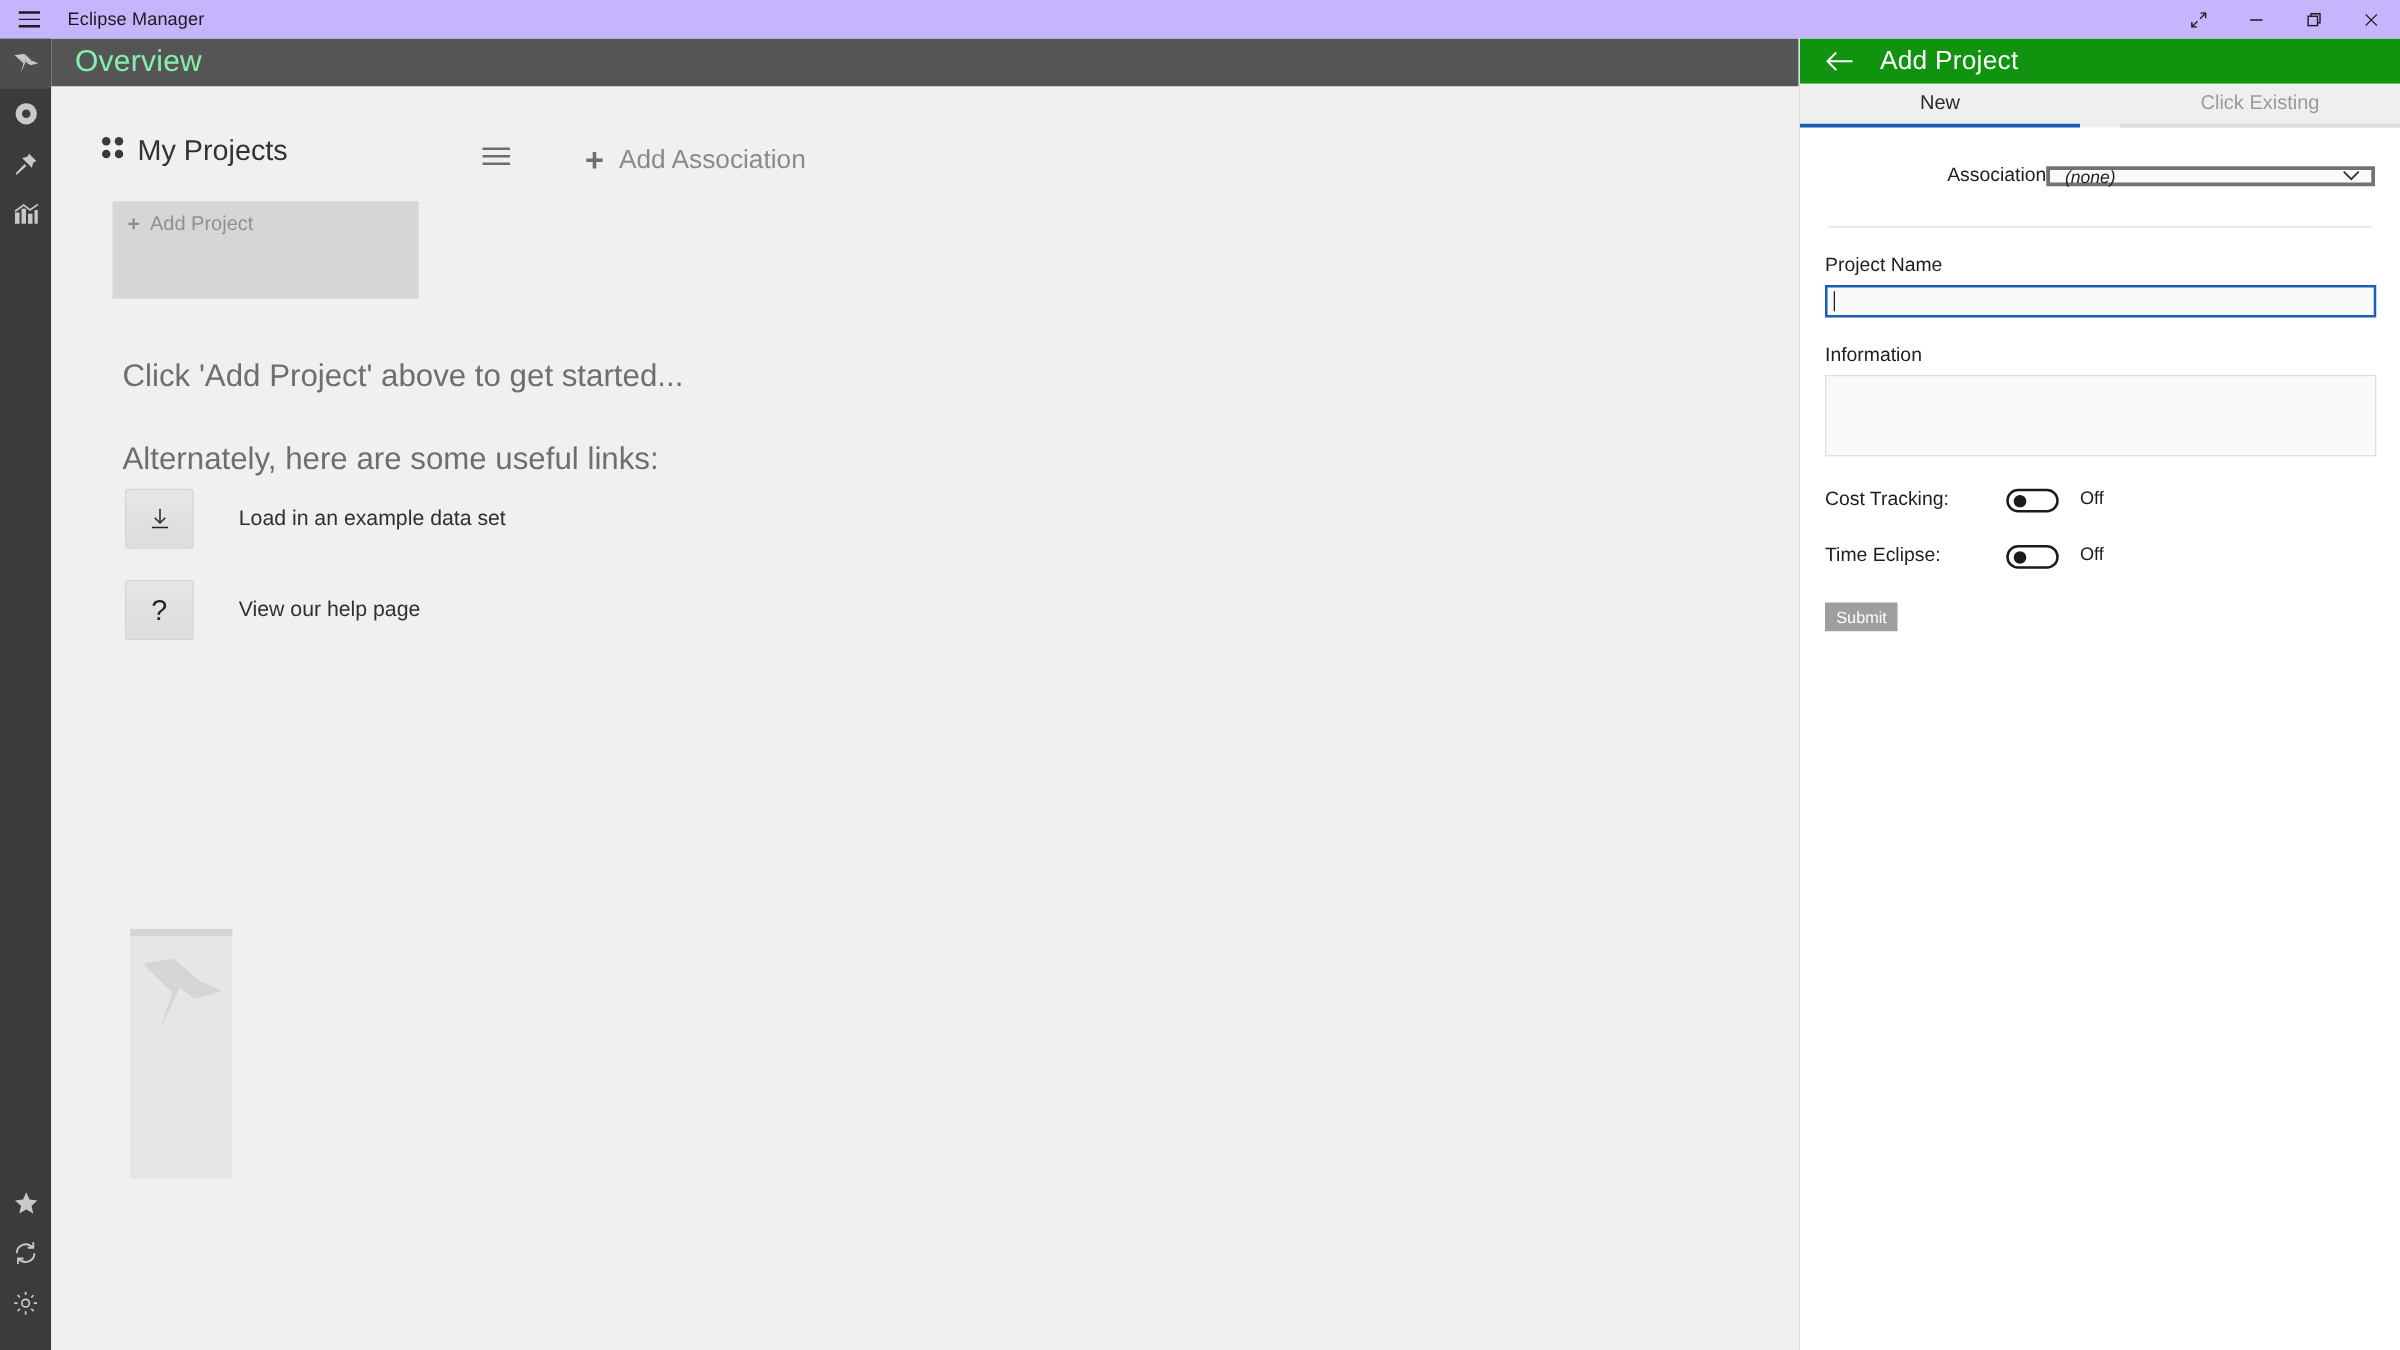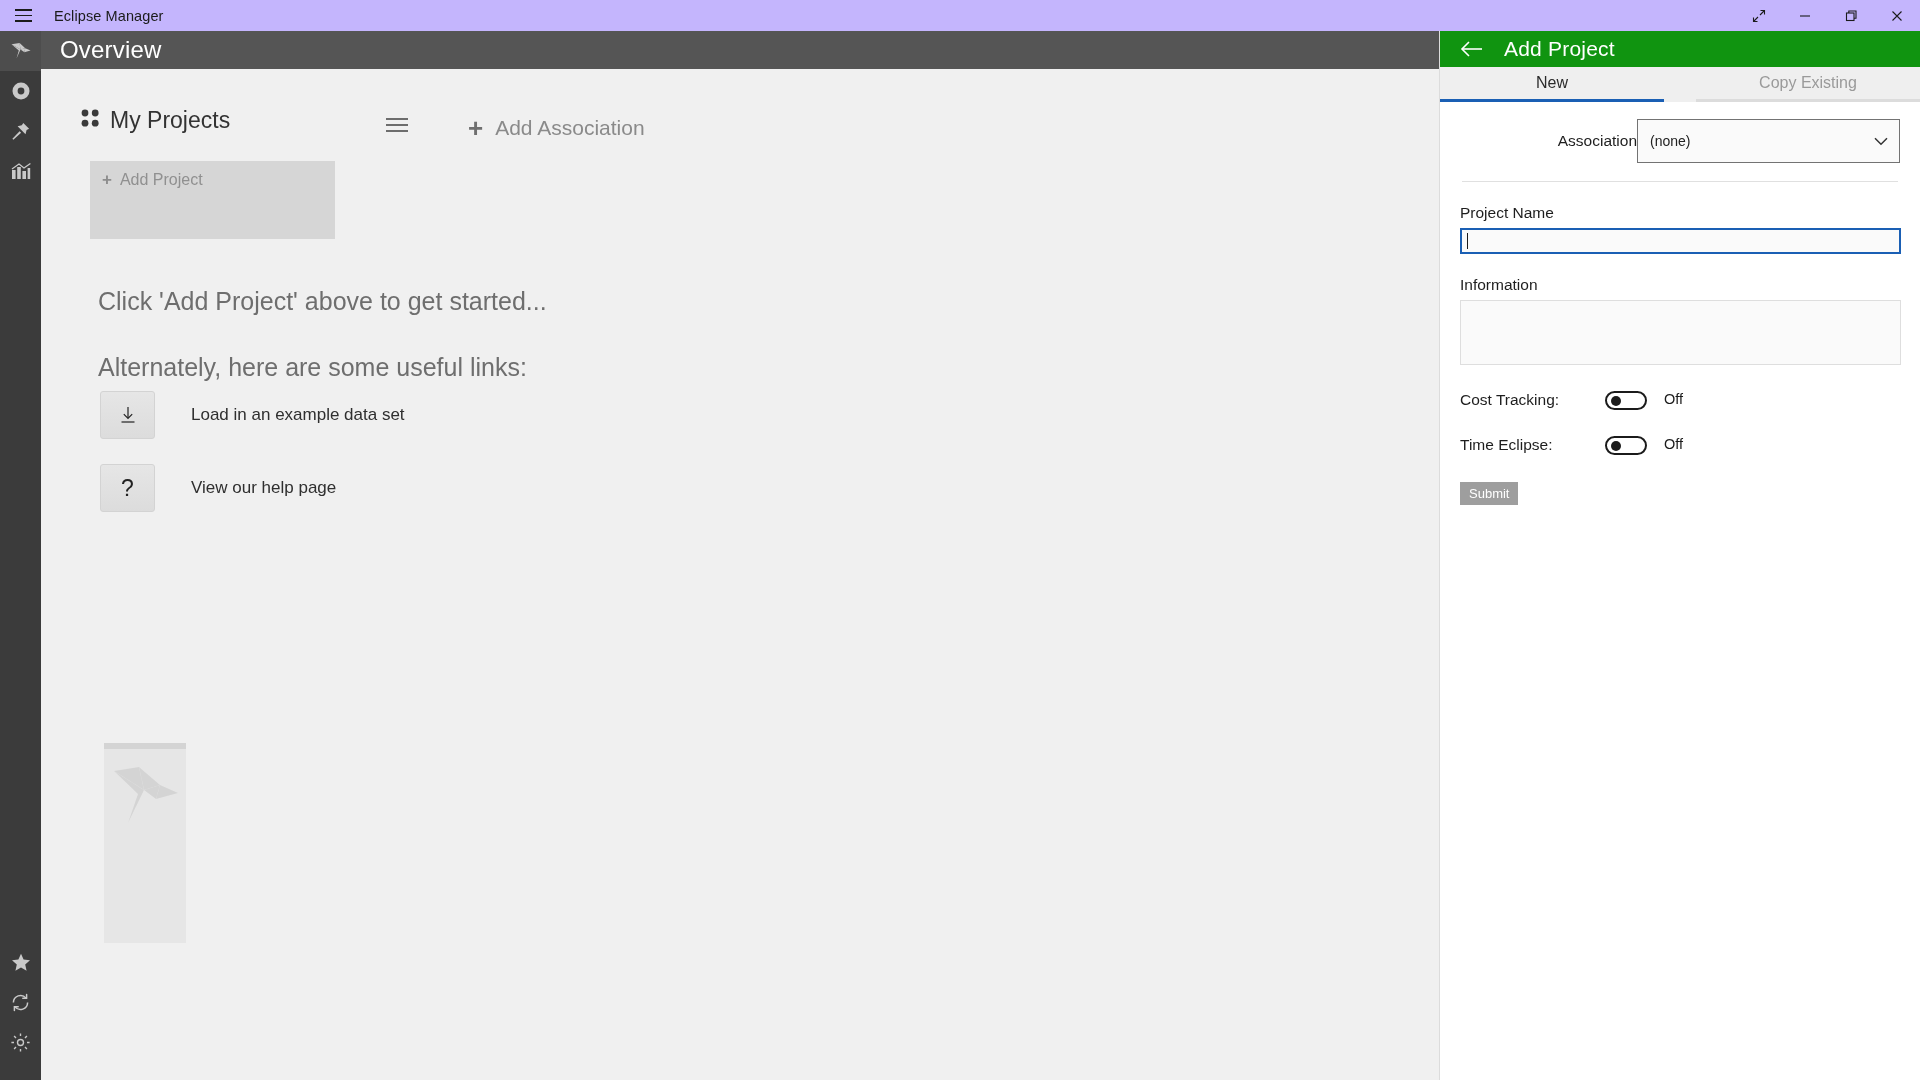--- a/index.html
+++ b/index.html
@@ -46,21 +46,21 @@
   
   .main {
     position: absolute; left: 41px; top: 31px;
     width: 1398px; height: 1049px; background: #f0f0f0;
   }
   .page-header {
     position: absolute; top: 0; left: 0; width: 1398px; height: 38px;
     background: #555555; display: flex; align-items: center;
   }
   .page-title {
-    color: #ffffff; font-size: 24px; font-weight: 400;
+    color: #86efac; font-size: 24px; font-weight: 400;
     margin-left: 19px; letter-spacing: .2px;
   }
   .content { position: absolute; top: 38px; left: 0; width: 1398px; height: 1011px; }
   .proj-head { position: absolute; left: 40px; top: 38px; display: flex; align-items: center; gap: 10px; }
   .grid-icon { display: block; }
   .proj-title { font-size: 23px; color: #333333; font-weight: 400; }
   .proj-menu {
     position: absolute; left: 345px; top: 46px; width: 24px; height: 20px;
     display: flex; flex-direction: column; justify-content: center; gap: 4px; cursor: pointer;
   }
@@ -124,23 +124,23 @@
     font-size: 16px; color: #9a9a9a; cursor: pointer;
     border-bottom: 3px solid #dcdcdc;
   }
   .tab.active { color: #2b2b2b; border-bottom: 3px solid #1a5fb4; }
 
   .form { padding: 24px 20px 0 20px; }
   .field-row { display: flex; align-items: center; height: 30px; text-align: right; }
   .field-label { font-size: 15.5px; color: #1e1e1e; width: 180px; }
   .select-wrap { position: relative; width: 263px; }
   .select-box {
-    width: 263px; height: 44px; background: #fafafa; border: 1px solid #737373;
+    width: 263px; height: 16px; background: #fafafa; border: 3px solid #737373;
     display: flex; align-items: center; padding-left: 12px;
-    font-size: 14px; color: #222222; cursor: pointer;
+    font-size: 14px; color: #222222; cursor: pointer; font-style: italic;
   }
   .select-chev {
     position: absolute; right: 12px; top: 50%; transform: translateY(-50%);
     pointer-events: none; color: #333333;
   }
   .divider { height: 1px; background: #e0e0e0; margin: 25px 2px 0 2px; }
 
   .label-block { font-size: 15.5px; color: #1e1e1e; margin-top: 22px; margin-bottom: 6px; }
   .text-input {
     width: 441px; height: 26px; border: 2px solid #1a5fb4; background: #fafafa;
@@ -351,21 +351,21 @@
         <svg width="24" height="18" viewBox="0 0 24 18" fill="none" stroke="#ffffff" stroke-width="1.6">
           <path d="M22 9H2"></path>
             <path d="M9 2L2 9l7 7"></path>
         </svg>
       </span>
       <span class="panel-title">Add Project</span>
     </div>
 
     <div class="tabs">
       <div class="tab active">New</div>
-      <div class="tab">Copy Existing</div>
+      <div class="tab">Click Existing</div>
     </div>
 
     <div class="form">
 
       <div class="field-row">
         <span class="field-label">Association</span>
         <span class="select-wrap">
           <span class="select-box">(none)</span>
           <span class="select-chev">
             <svg width="14" height="9" viewBox="0 0 14 9" fill="none" stroke="#333333" stroke-width="1.5">

